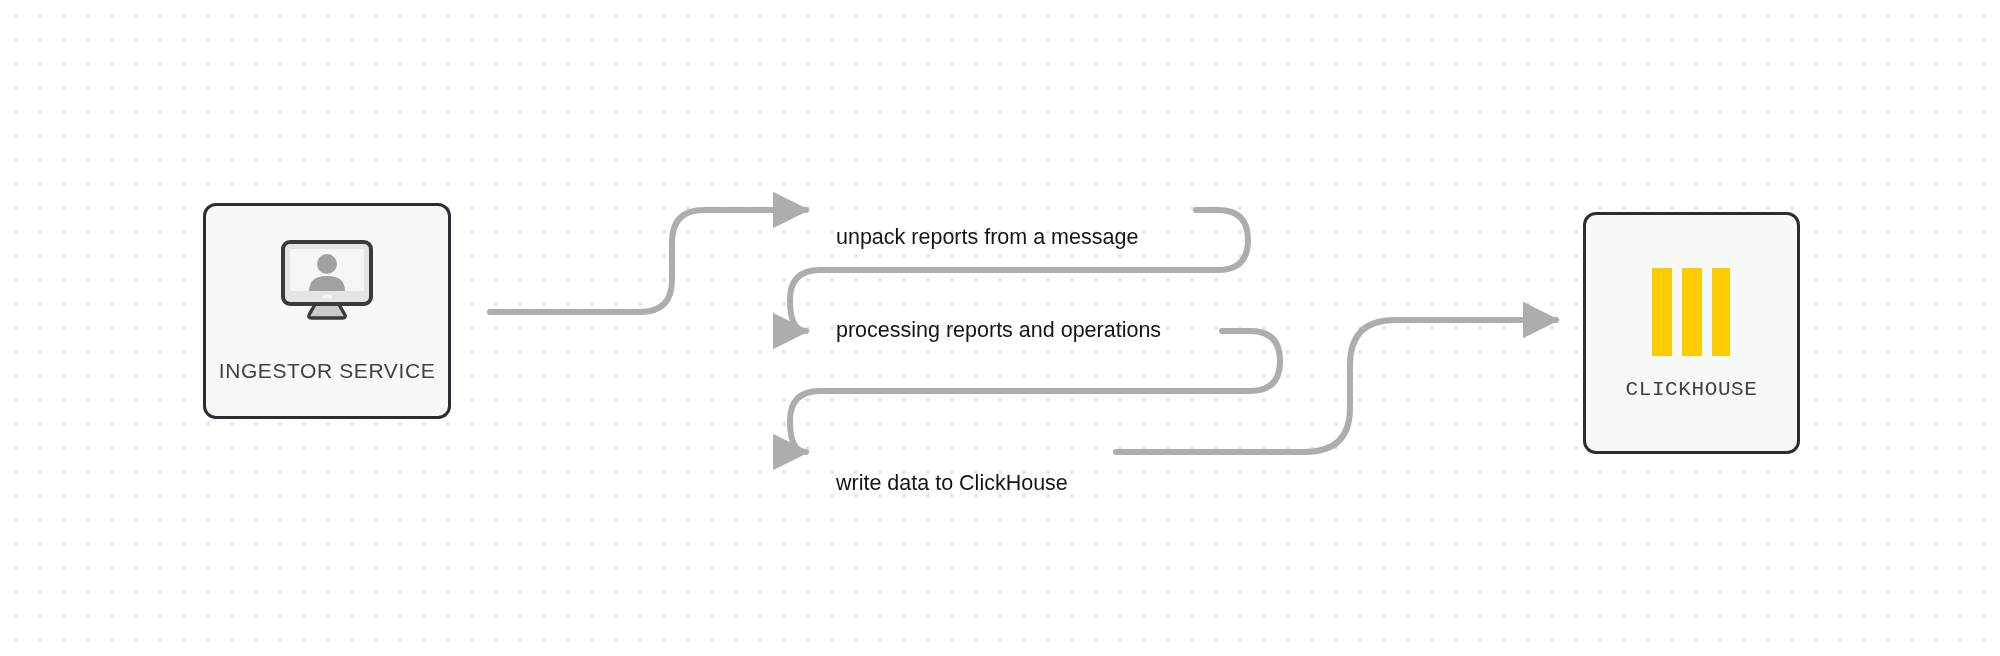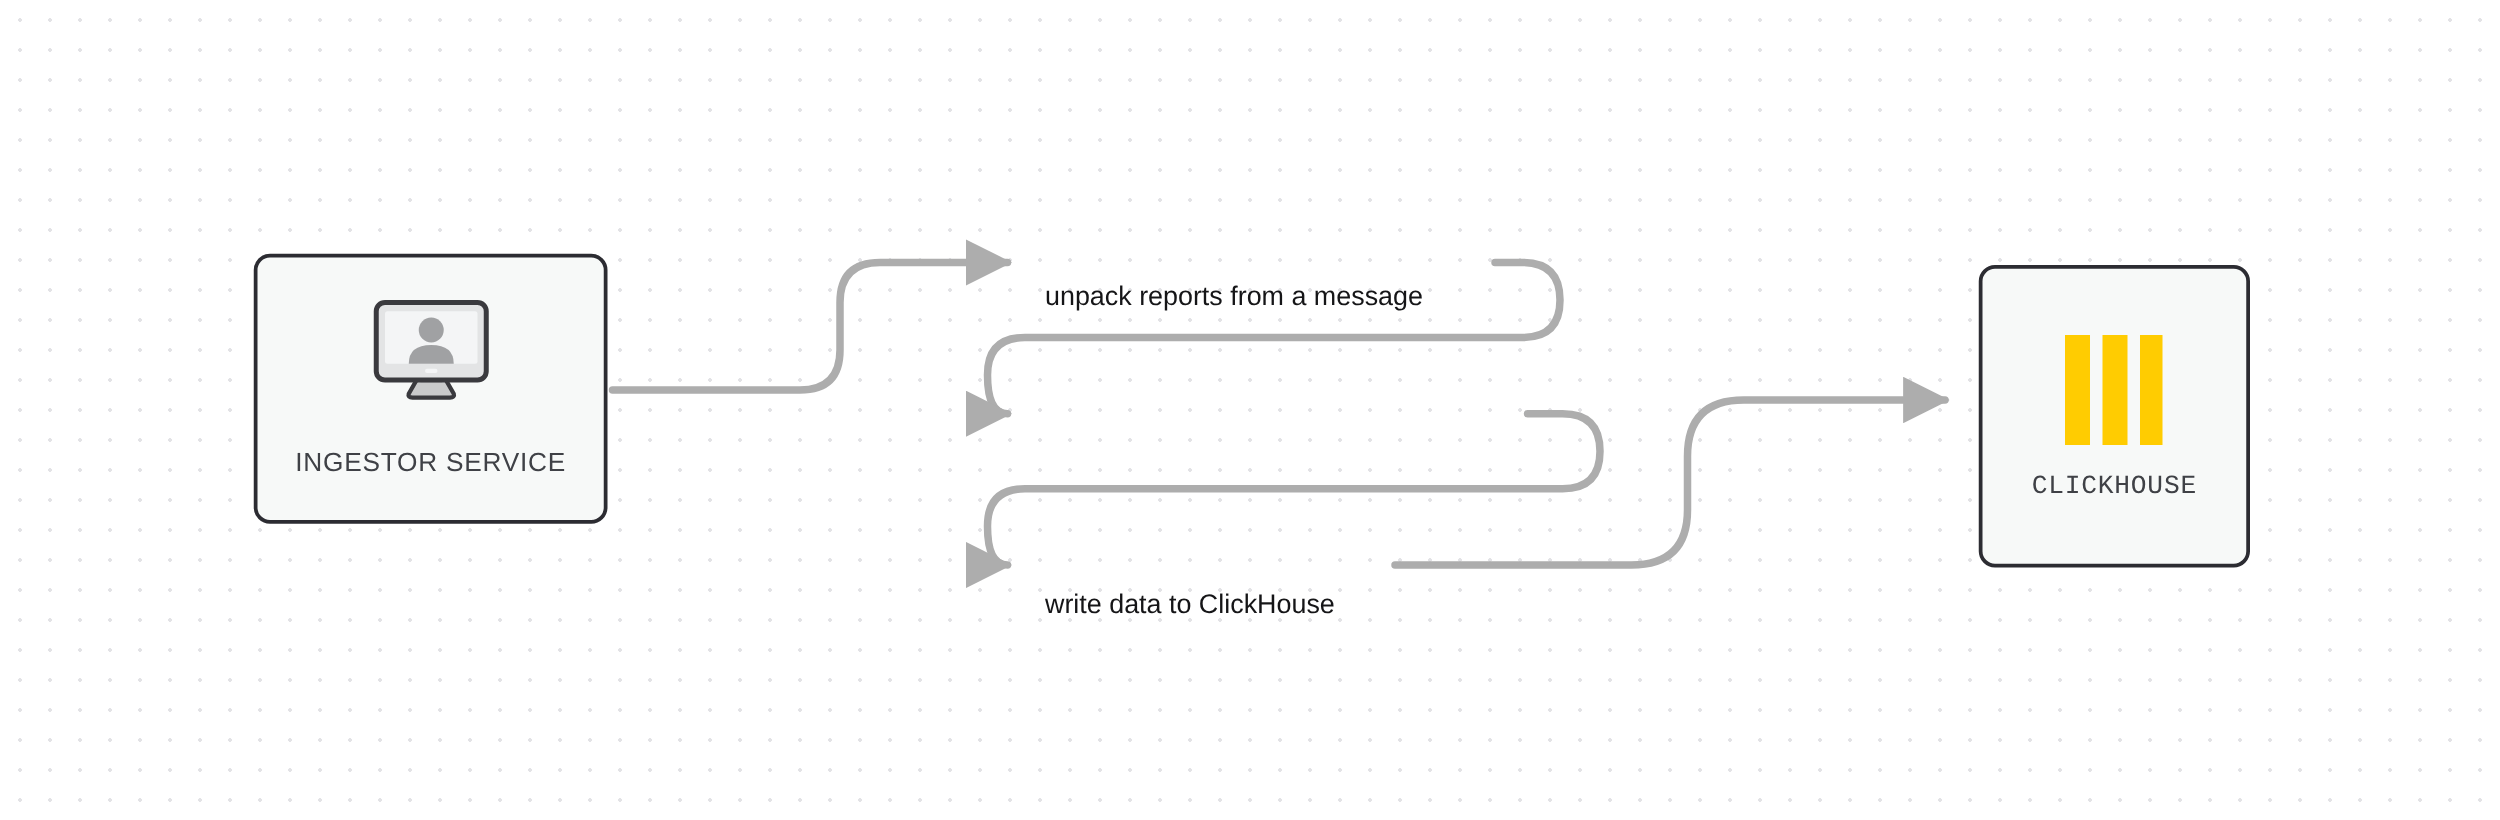--- a/index.html
+++ b/index.html
@@ -45,21 +45,21 @@
     color: #3f4146;
     font-size: 21px;
     letter-spacing: 0.6px;
     white-space: nowrap;
     text-align: center;
   }
 
   #node-ingestor {
     left: 203px;
     top: 203px;
-    width: 283px;
+    width: 248px;
     height: 216px;
     gap: 20px;
   }
   #node-ingestor .node-label { margin-top: 18px; }
 
   #node-clickhouse {
     left: 1583px;
     top: 212px;
     width: 217px;
     height: 242px;
@@ -105,20 +105,21 @@
       <path d="M 1222 331 L 1250 331 Q 1280 331 1280 361 Q 1280 391 1250 391
                L 820 391 Q 790 391 790 421 Q 790 452 806 452" marker-end="url(#arrow)"></path>
 
       <path d="M 1116 452 L 1305 452 Q 1350 452 1350 408 L 1350 365
                Q 1350 320 1395 320 L 1556 320" marker-end="url(#arrow)"></path>
     </g>
   </svg>
 
   <div class="edge-label" id="edge-label-0">unpack reports from a message</div>
 
+  <div class="edge-label" id="edge-label-1">processing reports and operations</div>
 
   <div class="edge-label" id="edge-label-2">write data to ClickHouse</div>
 
   <div class="node" id="node-ingestor">
 
     <span class="icon-wrap">
       <svg class="icon-monitor" viewBox="0 0 96 82" xmlns="http://www.w3.org/2000/svg">
 
         <path d="M30 76 L38 62 L58 62 L66 76 Q67 79 63 79 L33 79 Q29 79 30 76 Z" fill="#c9cacb" stroke="#3a3a3e" stroke-width="3.4" stroke-linejoin="round"></path>
 

